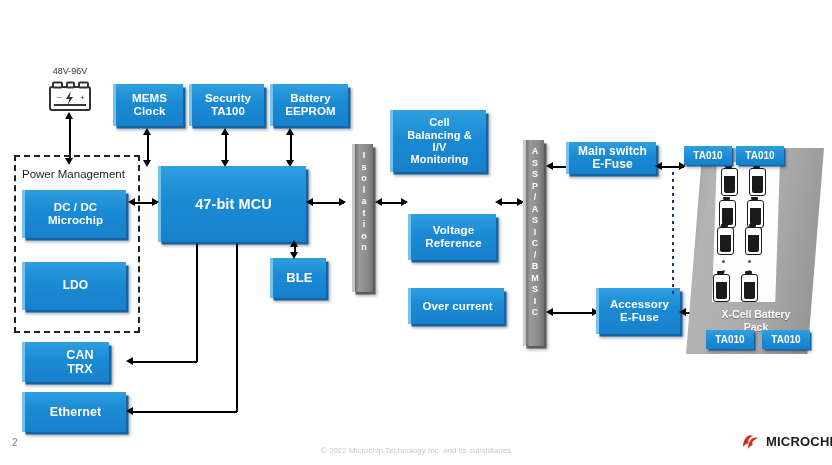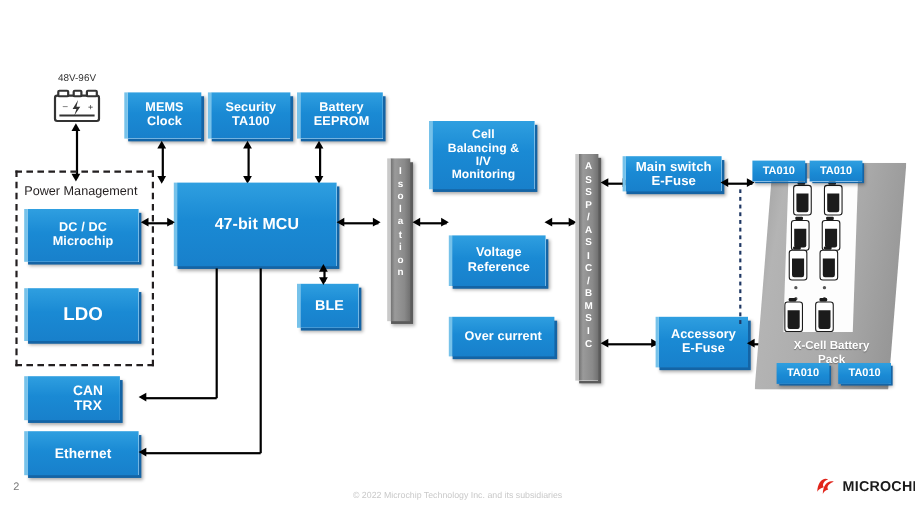--- a/index.html
+++ b/index.html
@@ -143,21 +143,21 @@
 
   <div class="dashbox" style="left:14px;top:155px;width:126px;height:178px;"></div>
   <div class="dashlabel" style="left:22px;top:168px;">Power Management</div>
 
   <div class="blk" style="left:22px;top:190px;width:104px;height:48px;font-size:11.5px;">
     <span>
         <div>DC / DC</div>
         <div>Microchip</div>
       </span>
   </div>
-  <div class="blk" style="left:22px;top:262px;width:104px;height:48px;font-size:17px;">
+  <div class="blk" style="left:22px;top:262px;width:104px;height:48px;font-size:12px;">
     <span>
         <div>LDO</div>
       </span>
   </div>
 
   <div class="blk" style="left:22px;top:342px;width:87px;height:40px;font-size:12.5px;padding-left:26px;">
     <span>
         <div>CAN TRX</div>
       </span>
   </div>

